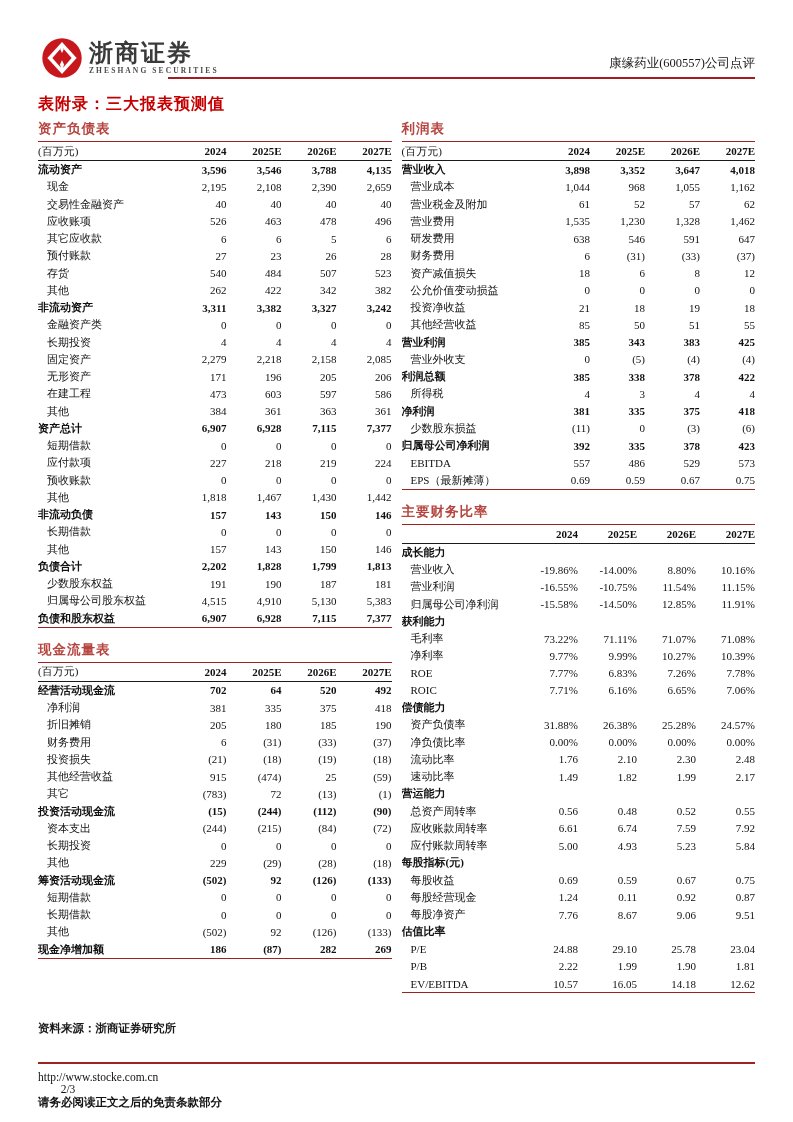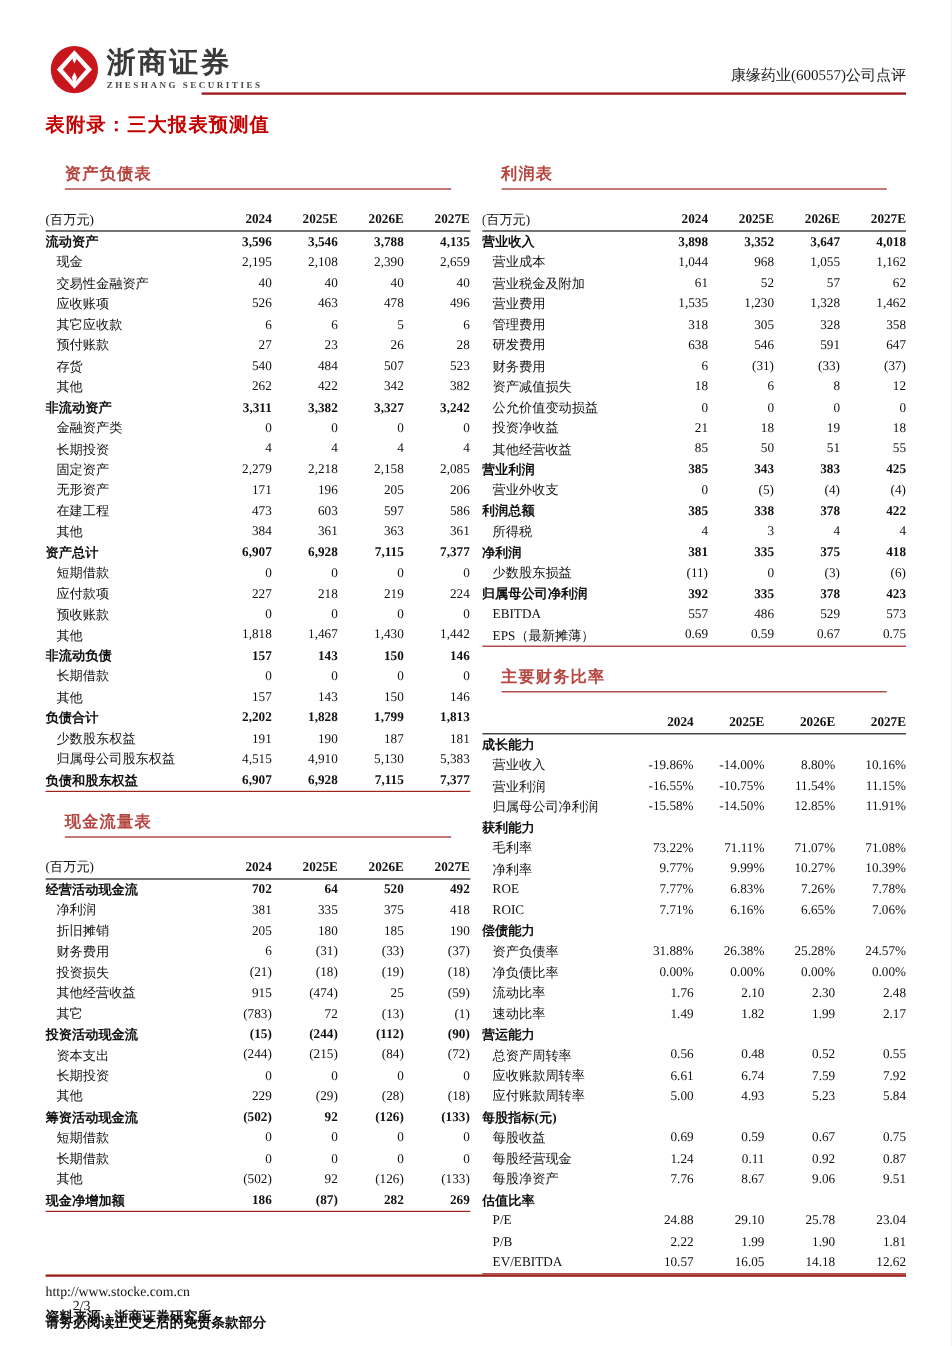--- a/index.html
+++ b/index.html
@@ -30,21 +30,21 @@
 
   
   .cols{display:flex;gap:10px;align-items:flex-start;}
   .col{flex:1;min-width:0;}
 
   
   .tbl{width:100%;}
   .tbl + .tbl{margin-top:13px;}
   .tbl-title{
     font-size:13.5px;font-weight:700;color:#b6453f;
-    padding-bottom:3px;margin:16px;
+    padding-bottom:3px;margin:0;
     border-bottom:1.8px solid #9e2320;
     letter-spacing:1px;
   }
   .tbl-head{
     display:flex;align-items:center;height:18px;
     border-bottom:1.3px solid #1a1a1a;
     font-size:11px;
   }
   .tbl-head .lbl{flex:1;font-weight:400;}
   .tbl-head .num{font-weight:700;}
@@ -457,27 +457,20 @@
                 <span class="num">62</span>
               </div>
               <div class="row item">
                 <span class="lbl">营业费用</span>
                 <span class="num">1,535</span>
                 <span class="num">1,230</span>
                 <span class="num">1,328</span>
                 <span class="num">1,462</span>
               </div>
               <div class="row item">
-                <span class="lbl">管理费用</span>
-                <span class="num">318</span>
-                <span class="num">305</span>
-                <span class="num">328</span>
-                <span class="num">358</span>
-              </div>
-              <div class="row item">
                 <span class="lbl">研发费用</span>
                 <span class="num">638</span>
                 <span class="num">546</span>
                 <span class="num">591</span>
                 <span class="num">647</span>
               </div>
               <div class="row item">
                 <span class="lbl">财务费用</span>
                 <span class="num">6</span>
                 <span class="num">(31)</span>

